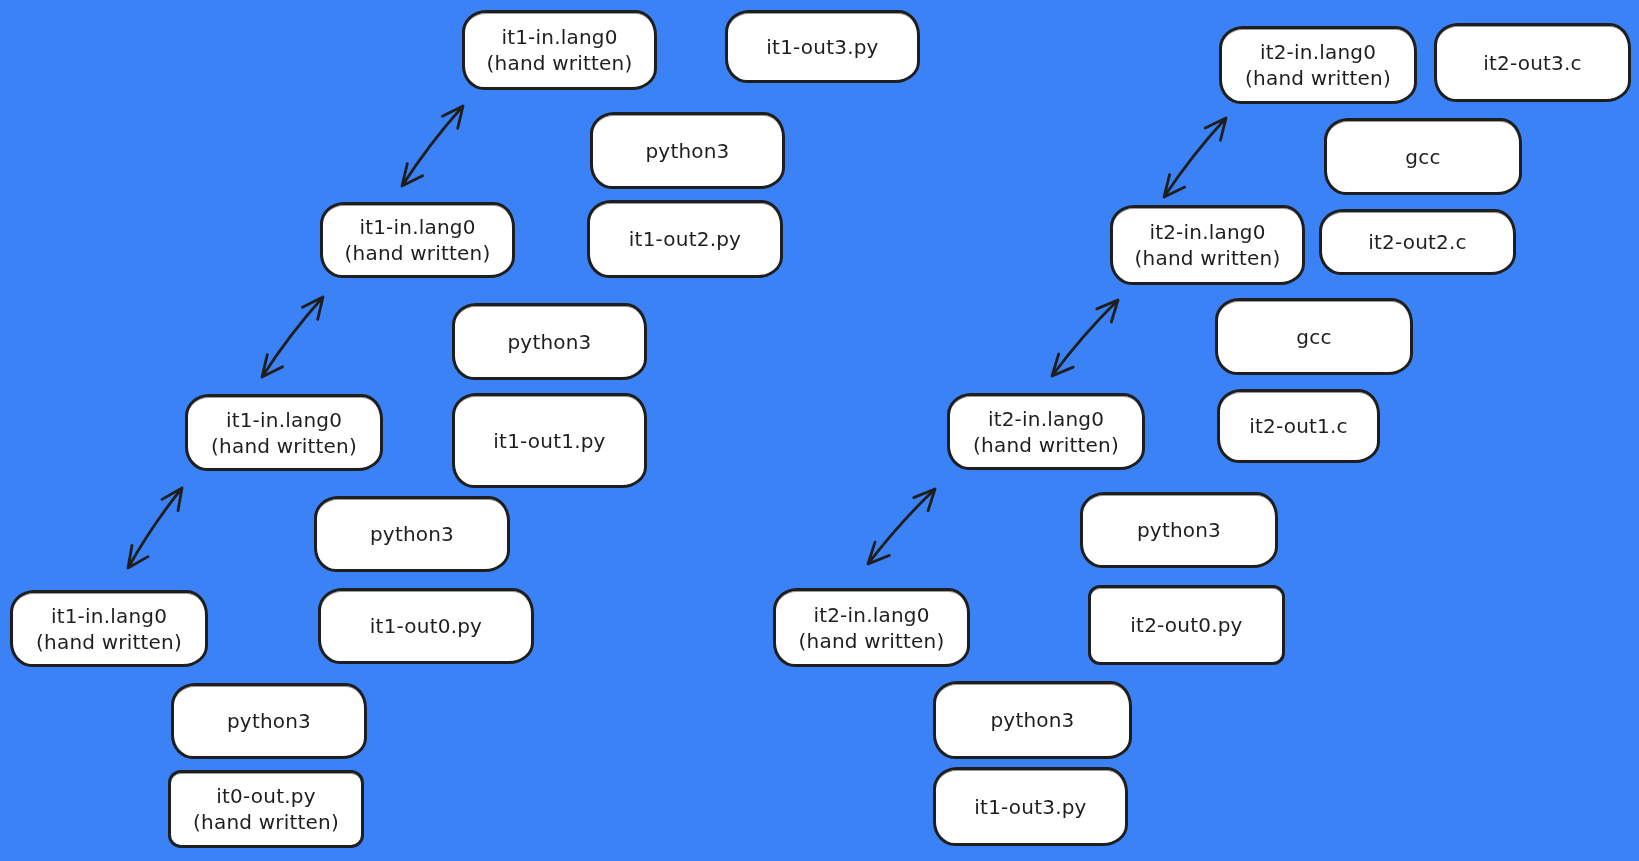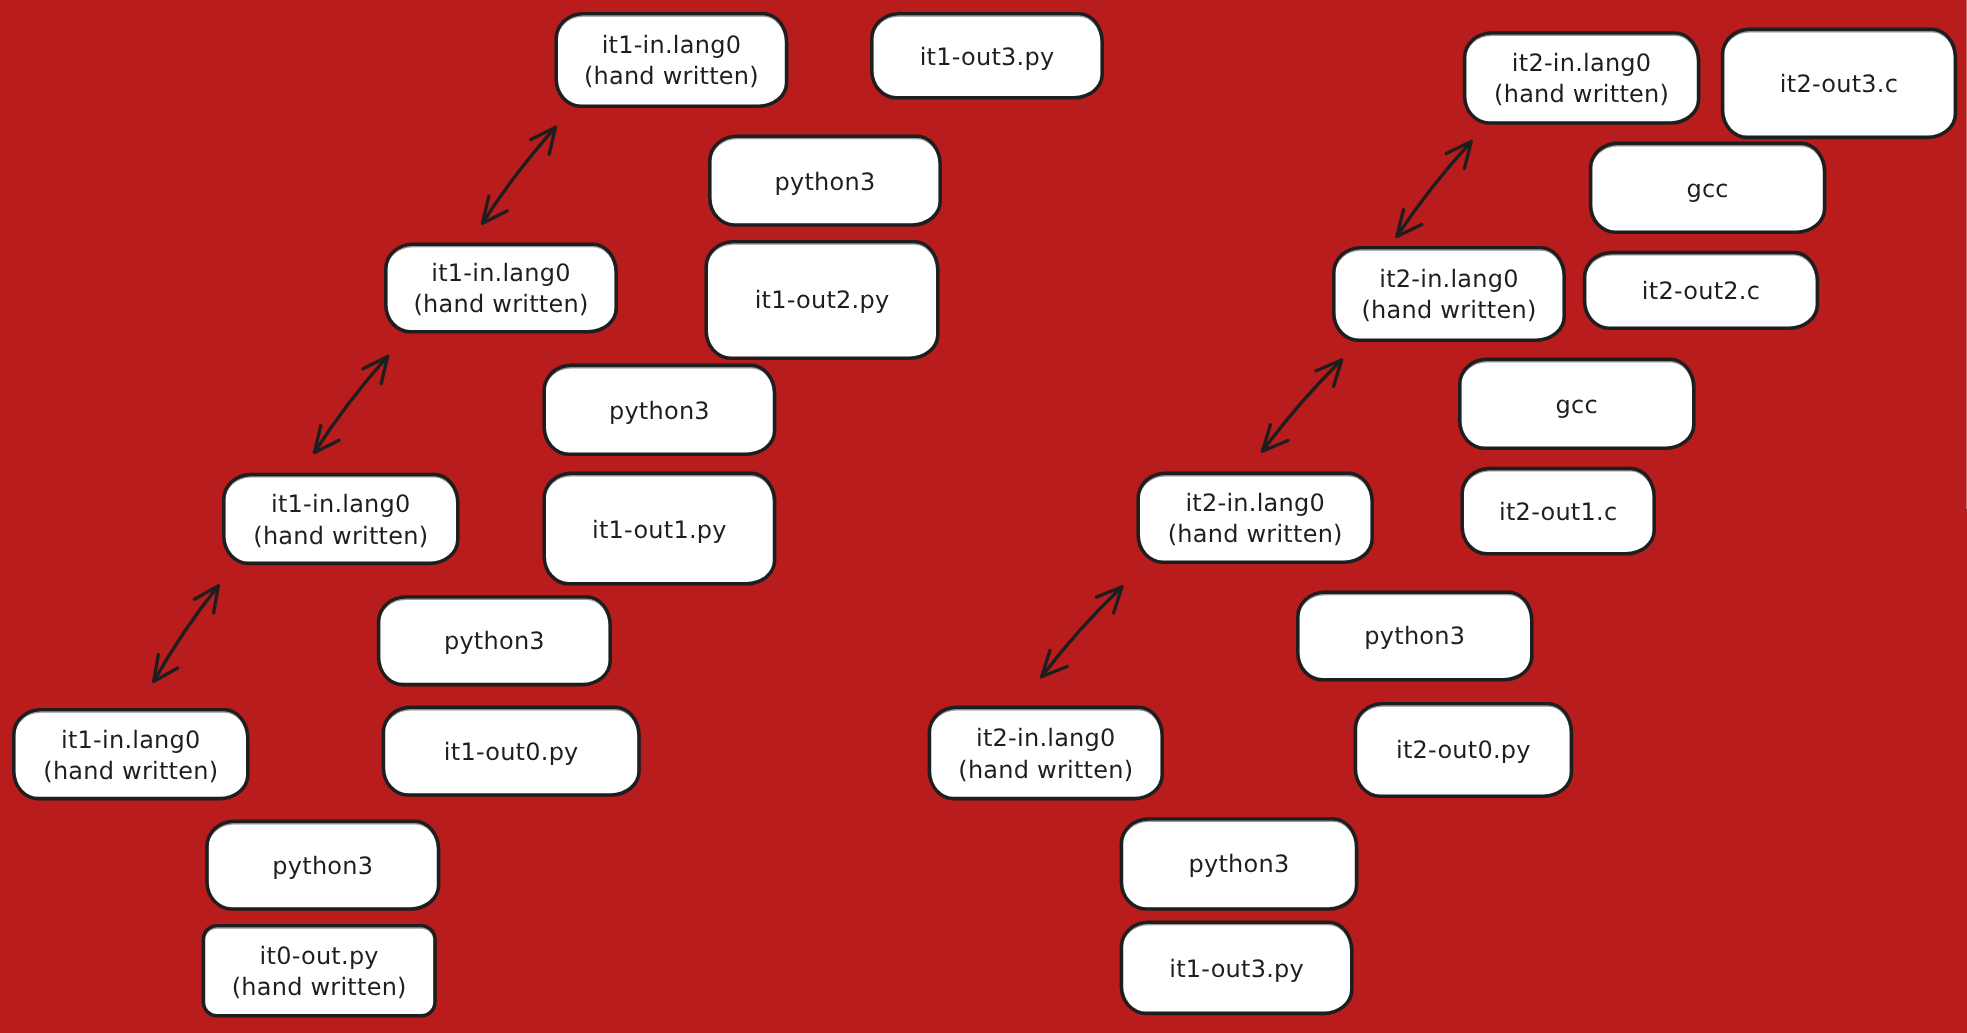--- a/index.html
+++ b/index.html
@@ -5,21 +5,21 @@
   html, body {
     margin: 0;
     padding: 0;
     background: #ffffff;
     font-family: "DejaVu Sans", "Liberation Sans", sans-serif;
   }
   #canvas {
     position: relative;
     width: 1639px;
     height: 861px;
-    background: #b91c1c;
+    background: #3b82f6;
     overflow: hidden;
   }
   #arrow-layer {
     position: absolute;
     left: 0; top: 0;
     width: 1639px;
     height: 861px;
     pointer-events: none;
   }
   .node {
@@ -83,21 +83,21 @@
         <div class="node-label">
           <div>python3</div>
         </div>
       </div>
       <div class="node" style="left: 320px; top: 202px; width: 195px; height: 76px;">
         <div class="node-label">
           <div>it1-in.lang0</div>
           <div>(hand written)</div>
         </div>
       </div>
-      <div class="node" style="left: 587px; top: 200px; width: 196px; height: 100px;">
+      <div class="node" style="left: 587px; top: 200px; width: 196px; height: 78px;">
         <div class="node-label">
           <div>it1-out2.py</div>
         </div>
       </div>
       <div class="node" style="left: 452px; top: 303px; width: 195px; height: 77px;">
         <div class="node-label">
           <div>python3</div>
         </div>
       </div>
       <div class="node" style="left: 185px; top: 394px; width: 198px; height: 77px;">
@@ -137,21 +137,21 @@
           <div>it0-out.py</div>
           <div>(hand written)</div>
         </div>
       </div>
       <div class="node" style="left: 1219px; top: 26px; width: 198px; height: 78px;">
         <div class="node-label">
           <div>it2-in.lang0</div>
           <div>(hand written)</div>
         </div>
       </div>
-      <div class="node" style="left: 1434px; top: 23px; width: 197px; height: 93px;">
+      <div class="node" style="left: 1434px; top: 23px; width: 197px; height: 79px;">
         <div class="node-label">
           <div>it2-out3.c</div>
         </div>
       </div>
       <div class="node" style="left: 1324px; top: 118px; width: 198px; height: 77px;">
         <div class="node-label">
           <div>gcc</div>
         </div>
       </div>
       <div class="node" style="left: 1110px; top: 205px; width: 195px; height: 80px;">
@@ -185,21 +185,21 @@
         <div class="node-label">
           <div>python3</div>
         </div>
       </div>
       <div class="node" style="left: 773px; top: 588px; width: 197px; height: 79px;">
         <div class="node-label">
           <div>it2-in.lang0</div>
           <div>(hand written)</div>
         </div>
       </div>
-      <div class="node" style="left: 1128px; top: 585px; width: 183px; height: 80px;">
+      <div class="node" style="left: 1088px; top: 585px; width: 197px; height: 80px; border-radius: 12px;">
         <div class="node-label">
           <div>it2-out0.py</div>
         </div>
       </div>
       <div class="node" style="left: 933px; top: 681px; width: 199px; height: 78px;">
         <div class="node-label">
           <div>python3</div>
         </div>
       </div>
       <div class="node" style="left: 933px; top: 767px; width: 195px; height: 79px;">

